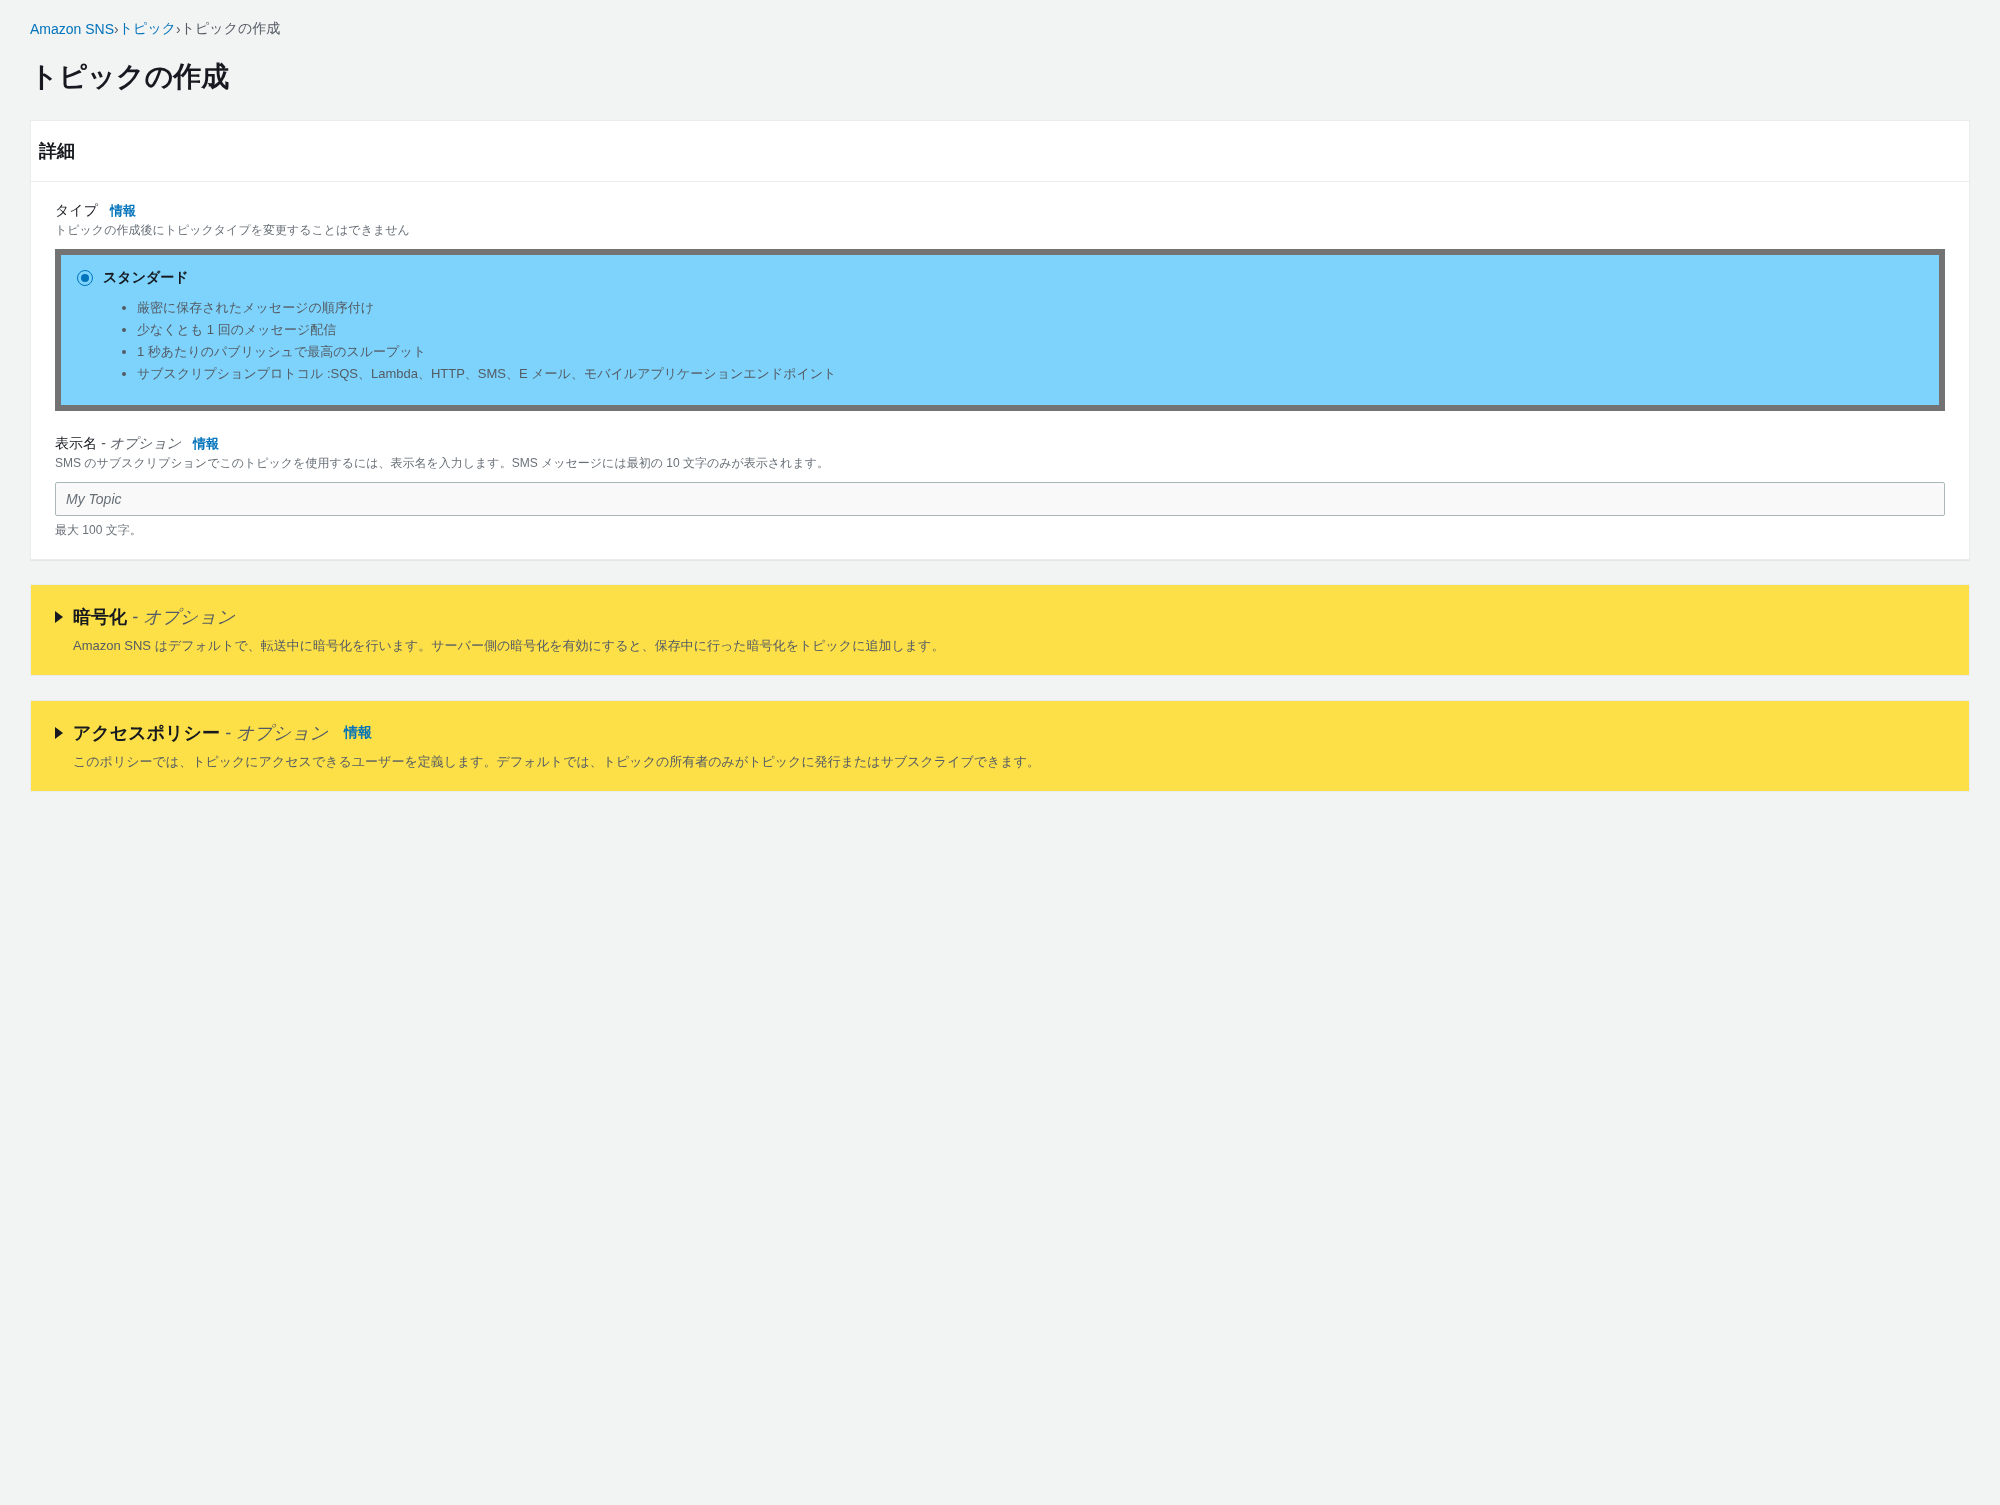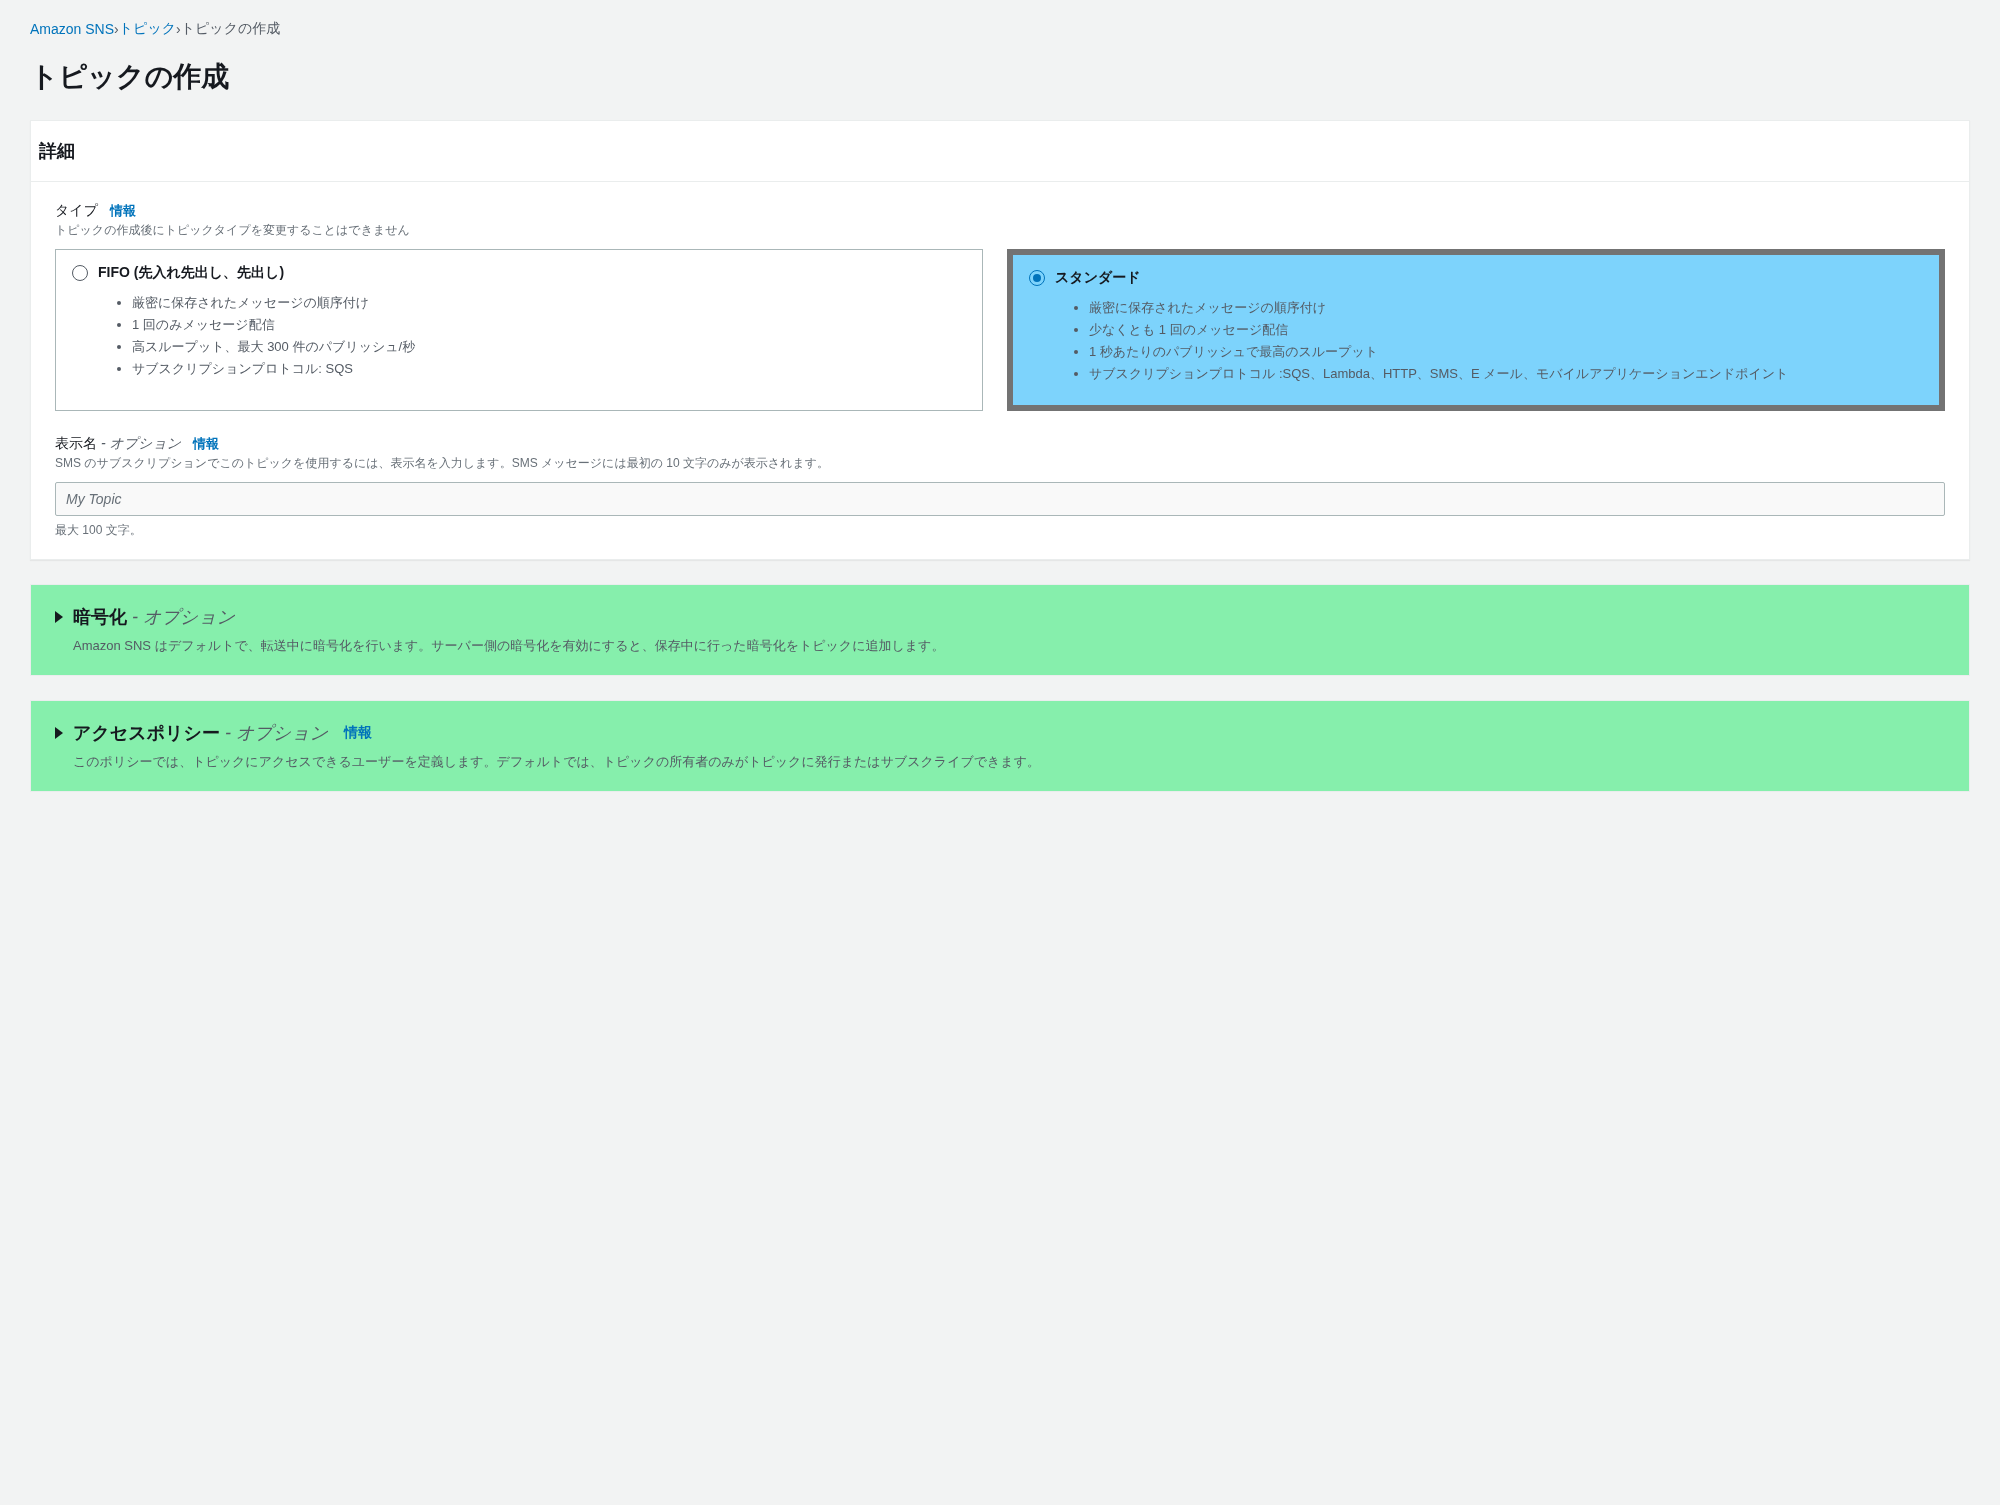--- a/index.html
+++ b/index.html
@@ -136,21 +136,21 @@
     }
     .text-input::placeholder { color: #687078; font-style: italic; }
     .display-name-input { background: #f9f9f9; }
 
     .field-block { margin-bottom: 22px; }
 
     .optional { font-style: italic; color: #545b64; font-weight: 400; }
 
     
     .collapse-panel {
-      background: #86efac;
+      background: #fde047;
       border: 1px solid #eaeded;
       padding: 20px 24px;
       margin-bottom: 24px;
     }
     .collapse-head {
       display: flex;
       align-items: center;
       gap: 10px;
       cursor: pointer;
       font-size: 18px;
@@ -190,32 +190,20 @@
   <div class="panel-body">
 
     <div class="field-block">
       <div class="field-label-row">
         <span class="field-label">タイプ</span>
         <a href="#" class="info-link">情報</a>
       </div>
       <div class="field-hint">トピックの作成後にトピックタイプを変更することはできません</div>
 
       <div class="tiles">
-        <div class="tile">
-          <div class="tile-head">
-            <span class="radio"></span>
-            <span class="tile-title">FIFO (先入れ先出し、先出し)</span>
-          </div>
-          <ul>
-            <li>厳密に保存されたメッセージの順序付け</li>
-            <li>1 回のみメッセージ配信</li>
-            <li>高スループット、最大 300 件のパブリッシュ/秒</li>
-            <li>サブスクリプションプロトコル: SQS</li>
-          </ul>
-        </div>
 
         <div class="tile selected">
           <div class="tile-head">
             <span class="radio"></span>
             <span class="tile-title">スタンダード</span>
           </div>
           <ul>
             <li>厳密に保存されたメッセージの順序付け</li>
             <li>少なくとも 1 回のメッセージ配信</li>
             <li>1 秒あたりのパブリッシュで最高のスループット</li>

